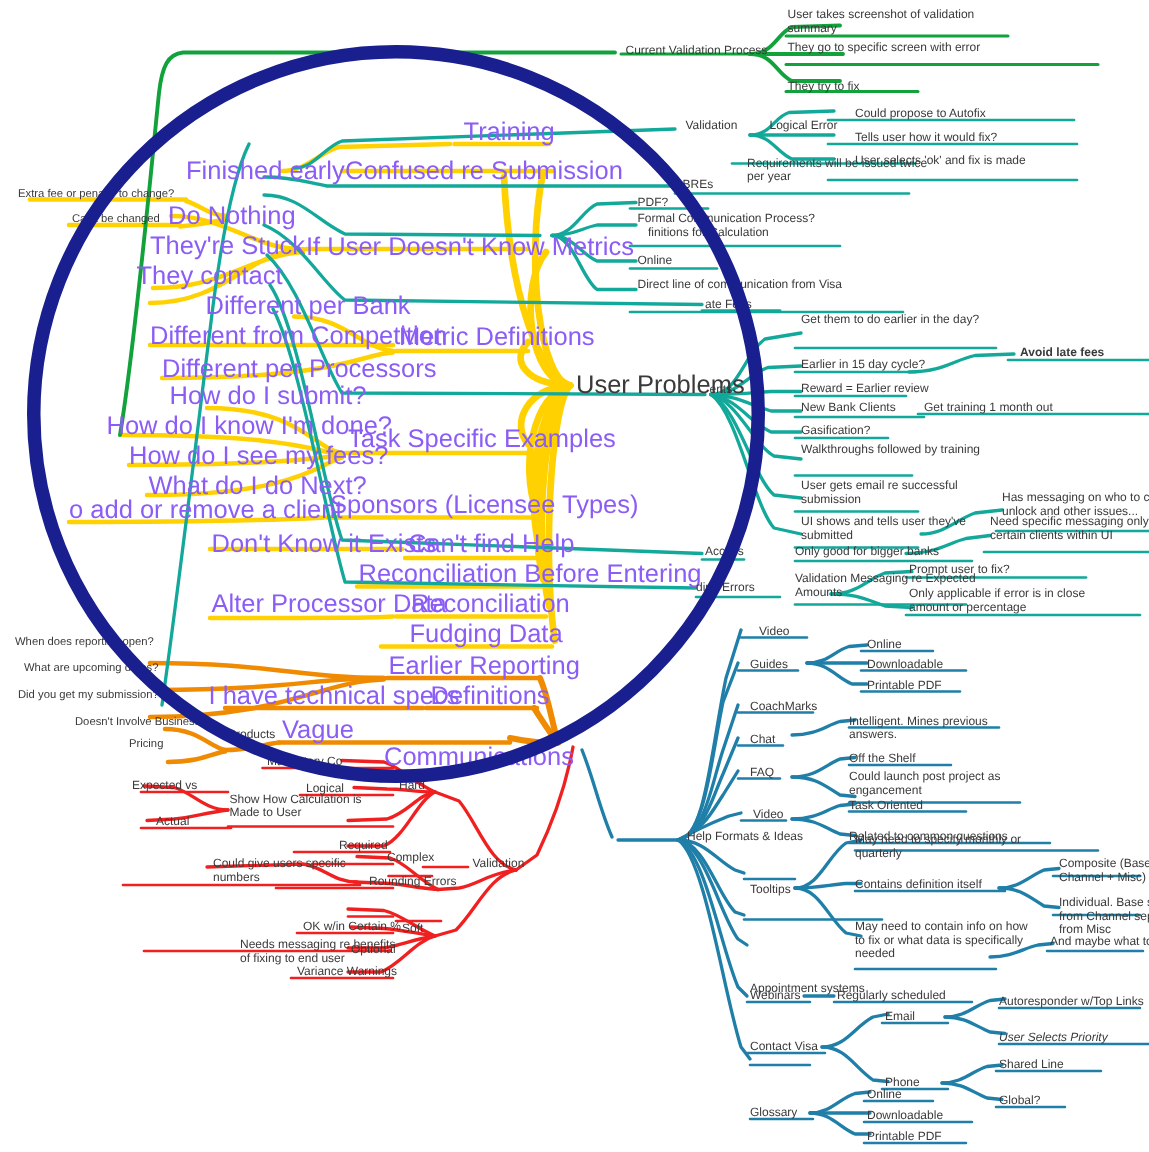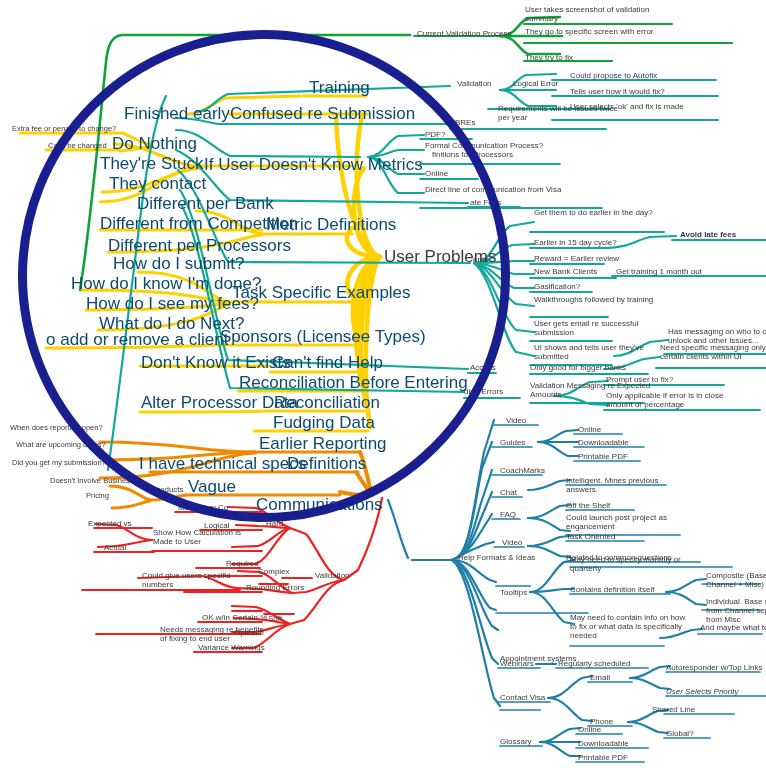--- a/index.html
+++ b/index.html
@@ -3,21 +3,21 @@
 <meta charset="utf-8">
 <style>
   html,body{margin:0;padding:0;background:#ffffff;}
   body{width:766px;height:768px;overflow:hidden;font-family:"Liberation Sans",sans-serif;}
   #stage{position:relative;width:766px;height:768px;}
   svg#branches{position:absolute;left:0;top:0;width:766px;height:768px;}
   .node{position:absolute;white-space:nowrap;color:#333333;line-height:1.12;}
   .node.wrap{white-space:normal;}
   
   .lvl-root{font-size:17px;color:#3a3a3a;}
-  .lvl-big{font-size:17px;color:#0c4a6e;}
+  .lvl-big{font-size:17px;color:#8b5cf6;}
   .lvl-small{font-size:8px;color:#3a3a3a;}
   .lvl-tiny{font-size:7.5px;color:#3a3a3a;}
   #lensring{position:absolute;left:18px;top:30px;width:492px;height:492px;
      border:9px solid #1a1f8f;border-radius:50%;box-sizing:border-box;pointer-events:none;}
 </style>
 </head>
 <body>
 
 <div id="stage">
 
@@ -305,21 +305,21 @@
   </svg>
 
   <div class="node lvl-root" style="left:384px;top:247px;">User Problems</div>
   <div class="node lvl-big" style="left:309px;top:78px;">Training</div>
   <div class="node lvl-big" style="left:230px;top:104px;">Confused re Submission</div>
   <div class="node lvl-big" style="left:124px;top:104px;">Finished early</div>
   <div class="node lvl-tiny" style="left:12px;top:125px;">Extra fee or penalty to change?</div>
   <div class="node lvl-tiny" style="left:48px;top:142px;">Can't be changed</div>
   <div class="node lvl-big" style="left:112px;top:134px;">Do Nothing</div>
   <div class="node lvl-big" style="left:100px;top:154px;">They're Stuck</div>
-  <div class="node lvl-big" style="left:109px;top:174px;">They contact</div>
+  <div class="node lvl-big" style="left:91px;top:174px;">They contact</div>
   <div class="node lvl-big" style="left:137px;top:194px;">Different per Bank</div>
   <div class="node lvl-big" style="left:204px;top:155px;">If User Doesn't Know Metrics</div>
   <div class="node lvl-big" style="left:100px;top:214px;">Different from Competition</div>
   <div class="node lvl-big" style="left:108px;top:236px;">Different per Processors</div>
   <div class="node lvl-big" style="left:266px;top:215px;">Metric Definitions</div>
   <div class="node lvl-big" style="left:113px;top:254px;">How do I submit?</div>
   <div class="node lvl-big" style="left:71px;top:274px;">How do I know I'm done?</div>
   <div class="node lvl-big" style="left:86px;top:294px;">How do I see my fees?</div>
   <div class="node lvl-big" style="left:99px;top:314px;">What do I do Next?</div>
   <div class="node lvl-big" style="left:232px;top:283px;">Task Specific Examples</div>
@@ -349,21 +349,21 @@
   <div class="node wrap lvl-small" style="left:525px;top:28px;width:158px;">They go to specific screen with error</div>
   <div class="node lvl-small" style="left:525px;top:54px;">They try to fix</div>
 
   <div class="node lvl-small" style="left:457px;top:80px;">Validation</div>
   <div class="node lvl-small" style="left:513px;top:80px;">Logical Error</div>
   <div class="node lvl-small" style="left:570px;top:72px;">Could propose to Autofix</div>
   <div class="node lvl-small" style="left:570px;top:88px;">Tells user how it would fix?</div>
   <div class="node wrap lvl-small" style="left:570px;top:103px;width:142px;">User selects 'ok' and fix is made</div>
   <div class="node lvl-small" style="left:455px;top:119px;">BREs</div>
   <div class="node wrap lvl-small" style="left:498px;top:105px;width:132px;">Requirements will be issued twice per year</div>
-  <div class="node lvl-small" style="left:432px;top:151px;">finitions for Processors</div>
+  <div class="node lvl-small" style="left:432px;top:151px;">finitions for Calculation</div>
   <div class="node lvl-small" style="left:425px;top:131px;">PDF?</div>
   <div class="node wrap lvl-small" style="left:425px;top:142px;width:130px;">Formal Communication Process?</div>
   <div class="node lvl-small" style="left:425px;top:170px;">Online</div>
   <div class="node wrap lvl-small" style="left:425px;top:186px;width:144px;">Direct line of communication from Visa</div>
   <div class="node lvl-small" style="left:470px;top:199px;">ate Fees</div>
   <div class="node lvl-small" style="left:473px;top:256px;">ents</div>
   <div class="node wrap lvl-small" style="left:534px;top:209px;width:130px;">Get them to do earlier in the day?</div>
   <div class="node lvl-small" style="left:534px;top:239px;">Earlier in 15 day cycle?</div>
   <div class="node lvl-small" style="left:534px;top:255px;">Reward = Earlier review</div>
   <div class="node lvl-small" style="left:680px;top:231px;font-weight:bold;">Avoid late fees</div>
@@ -422,21 +422,21 @@
   <div class="node wrap lvl-small" style="left:570px;top:614px;width:116px;">May need to contain info on how to fix or what data is specifically needed</div>
   <div class="node lvl-small" style="left:700px;top:624px;">And maybe what to exclude</div>
   <div class="node lvl-small" style="left:500px;top:655px;">Appointment systems</div>
   <div class="node lvl-small" style="left:500px;top:660px;">Webinars</div>
   <div class="node lvl-small" style="left:558px;top:660px;">Regularly scheduled</div>
   <div class="node lvl-small" style="left:500px;top:694px;">Contact Visa</div>
   <div class="node lvl-small" style="left:590px;top:674px;">Email</div>
   <div class="node lvl-small" style="left:666px;top:664px;">Autoresponder w/Top Links</div>
   <div class="node lvl-small" style="left:666px;top:688px;font-style:italic;">User Selects Priority</div>
   <div class="node lvl-small" style="left:590px;top:718px;">Phone</div>
-  <div class="node lvl-small" style="left:652px;top:706px;">Shared Line</div>
+  <div class="node lvl-small" style="left:666px;top:706px;">Shared Line</div>
   <div class="node lvl-small" style="left:666px;top:730px;">Global?</div>
   <div class="node lvl-small" style="left:500px;top:738px;">Glossary</div>
   <div class="node lvl-small" style="left:578px;top:726px;">Online</div>
   <div class="node lvl-small" style="left:578px;top:740px;">Downloadable</div>
   <div class="node lvl-small" style="left:578px;top:754px;">Printable PDF</div>
 
   <div id="lensring"></div>
 </div>
 
 </body></html>

